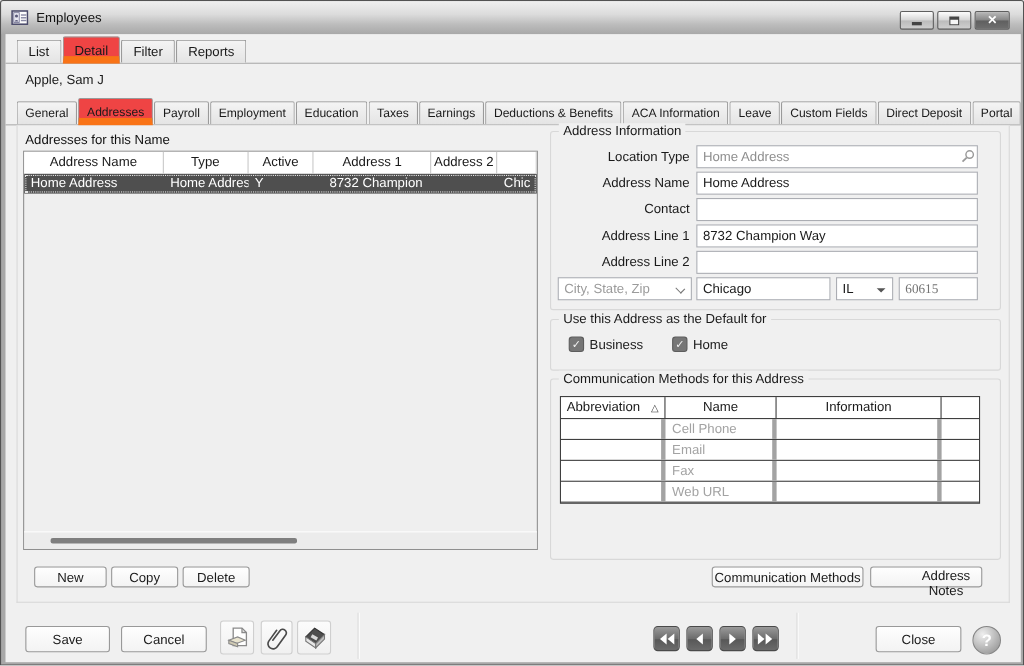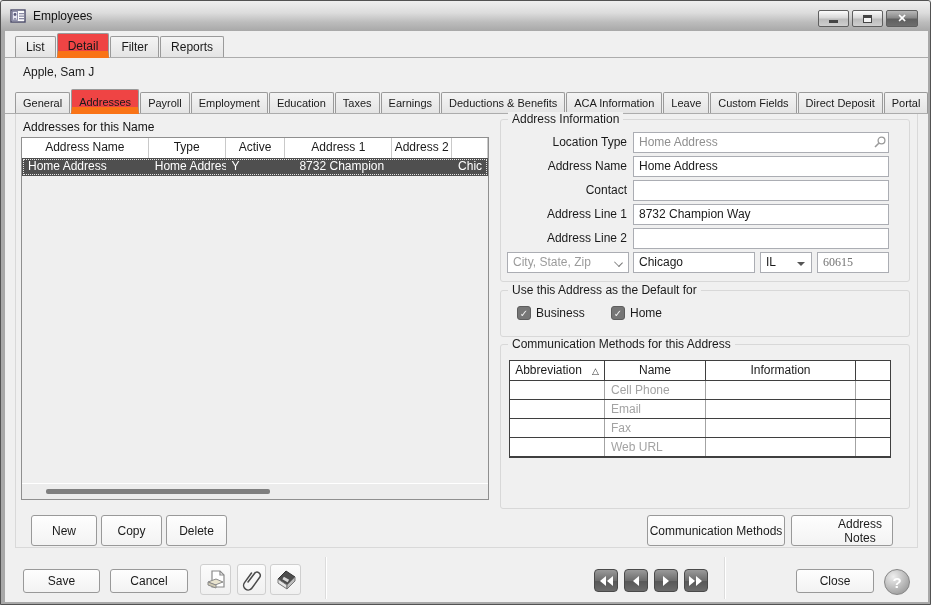--- a/index.html
+++ b/index.html
@@ -80,27 +80,27 @@
   .chk { position:absolute; display:flex; align-items:center; gap:5px; cursor:pointer; }
   .chk .box { width:14px; height:14px; background:#767676; border:1px solid #5d5d5d; border-radius:3px;
               color:#f2f2f2; font-size:10px; line-height:13px; text-align:center; }
 
   
   .comm-table { position:absolute; left:8px; top:15px; border:1px solid #3f3f3f; background:#fff; }
   .comm-hdr { display:flex; height:20px; border-bottom:1px solid #3f3f3f; }
   .comm-hdr .hc { line-height:19px; text-align:center; border-right:1px solid #3f3f3f; position:relative; }
   .comm-row { display:flex; height:19px; border-bottom:1px solid #3f3f3f; }
   .comm-row:last-child { border-bottom:1px solid #3f3f3f; }
-  .comm-row .tc { line-height:18px; padding:0 6px; border-right:1px solid #a3a3a3; overflow:hidden; white-space:nowrap; }
+  .comm-row .tc { line-height:18px; padding:0 6px; border-right:4px solid #a3a3a3; overflow:hidden; white-space:nowrap; }
   .k0{width:95px}.k1{width:101px}.k2{width:150px}.k3{width:34px; border-right:none !important;}
   .comm-name { color:#a3a3a3; }
   .sort-ind { font-size:9px; margin-left:10px; color:#333; }
 
   
-  .btn { position:absolute; height:31px; background:linear-gradient(#fefefe,#f3f3f3);
+  .btn { position:absolute; height:19px; background:linear-gradient(#fefefe,#f3f3f3);
          border:1px solid #999; border-radius:3px; font-size:12px; font-family:"Liberation Sans",sans-serif;
          color:#1a1a1a; cursor:pointer; text-align:center; }
   .btn.big { height:24px; }
   .icon-btn { position:absolute; width:31px; height:31px; border:1px solid #cfcfcf; border-radius:3px;
               background:linear-gradient(#fcfcfc,#f0f0f0); display:flex; align-items:center; justify-content:center; cursor:pointer; }
   .nav-btn { position:absolute; width:24px; height:23px; border:1px solid #4a4a4a; border-radius:4px;
              background:linear-gradient(180deg,#9a9a9a,#6d6d6d 50%,#585858 55%,#6b6b6b);
              display:flex; align-items:center; justify-content:center; cursor:pointer; }
   .help-btn { position:absolute; width:26px; height:26px; border-radius:50%;
               background:radial-gradient(circle at 35% 28%, #efefef, #a8a8a8 70%, #8e8e8e);

